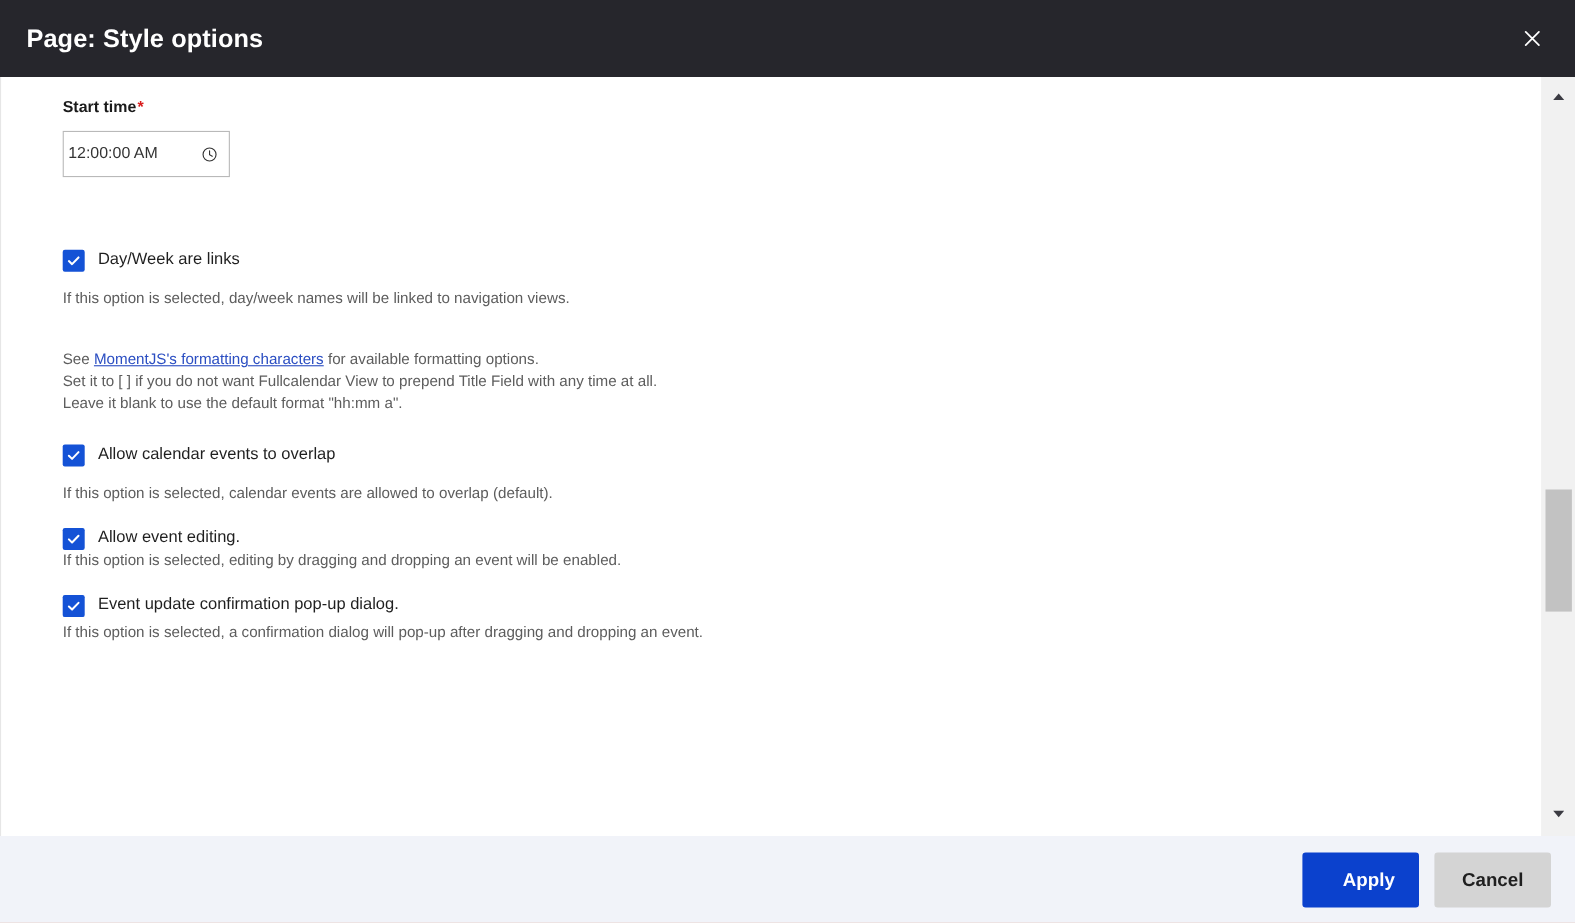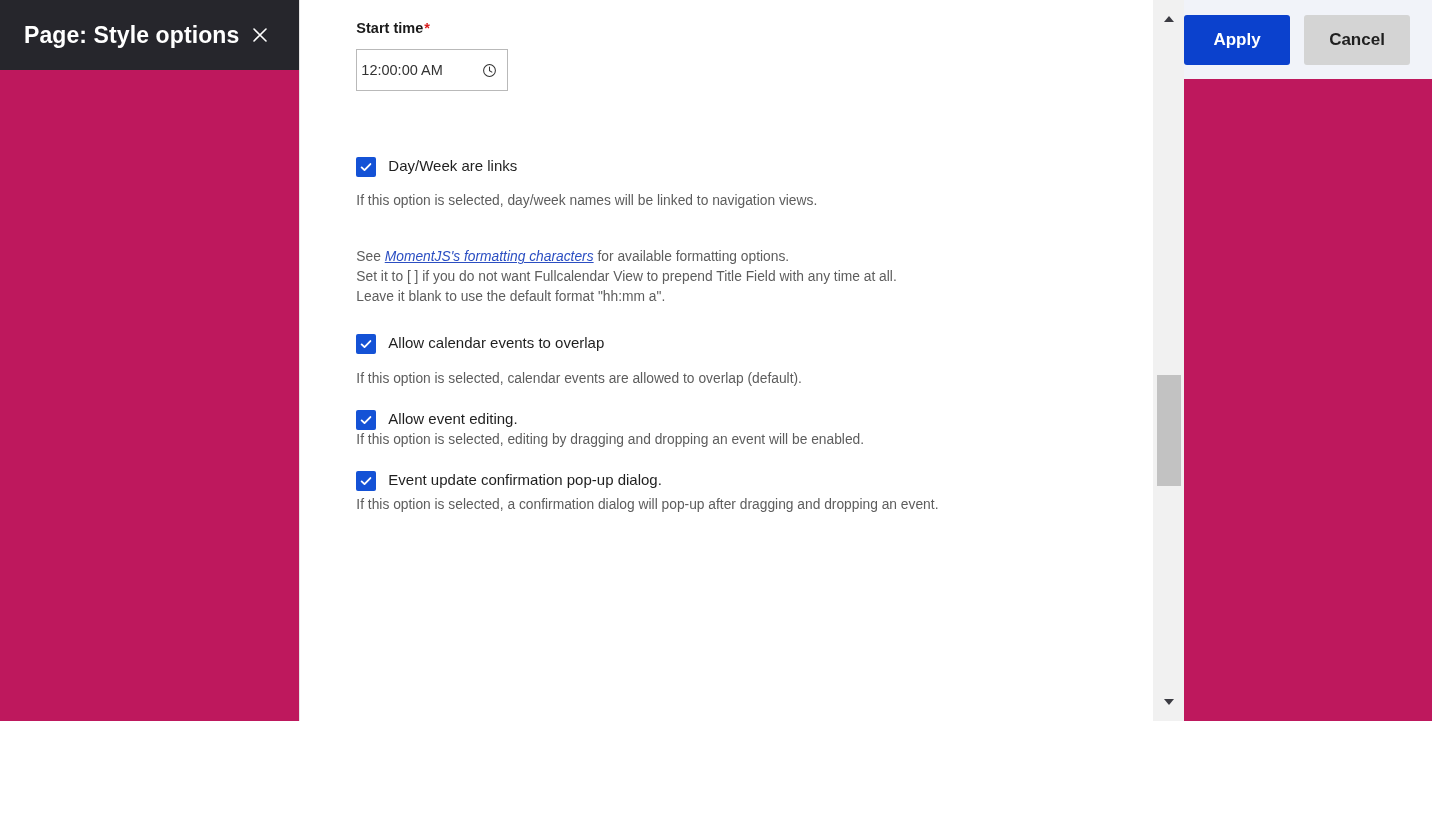--- a/index.html
+++ b/index.html
@@ -11,24 +11,24 @@
     height: 839px;
     overflow: hidden;
     background: #ffffff;
     font-family: "Liberation Sans", sans-serif;
     -webkit-font-smoothing: antialiased;
   }
 
   .modal {
     position: relative;
     width: 1432px;
-    height: 721px;
-    background: #be185d;
-    display: flex;
-    flex-direction: row;
+    height: 839px;
+    background: #c2410c;
+    display: flex;
+    flex-direction: column;
   }
 
   
   .modal-header {
     height: 70px;
     min-height: 70px;
     background: #26262c;
     display: flex;
     align-items: center;
     justify-content: space-between;
@@ -150,21 +150,20 @@
   }
   .helper {
     font-size: 13.8px;
     color: #5d5d5d;
     line-height: 1.45;
     margin: 0;
   }
   .helper a,
   .link {
     color: #2b4ec2;
-    font-style: italic;
     text-decoration: underline;
     cursor: pointer;
   }
 
   
   .scrollbar {
     position: absolute;
     top: 0;
     right: 0;
     width: 32px;
@@ -214,20 +213,21 @@
     font-weight: bold;
     border: none;
     cursor: pointer;
     border-radius: 3px;
     padding: 0 22px;
     font-family: "Liberation Sans", sans-serif;
   }
   .btn-primary {
     background: #0b41cd;
     color: #ffffff;
+    text-align: right;
   }
   .btn-secondary {
     background: #d4d4d4;
     color: #1f1f1f;
   }
 </style>
 </head>
 <body>
 
 <div class="modal">

